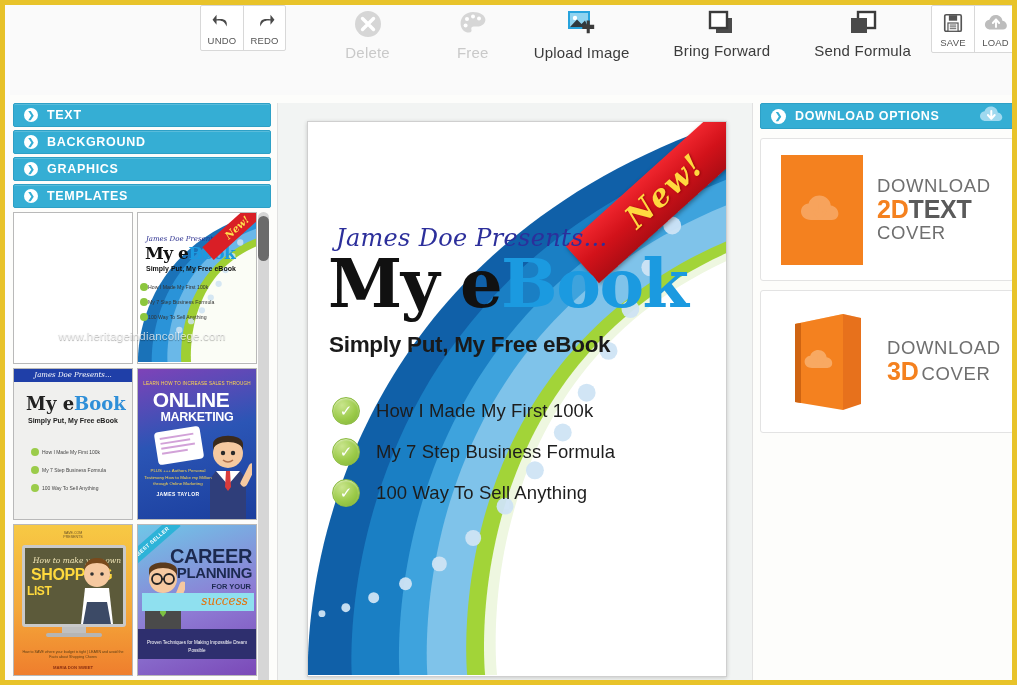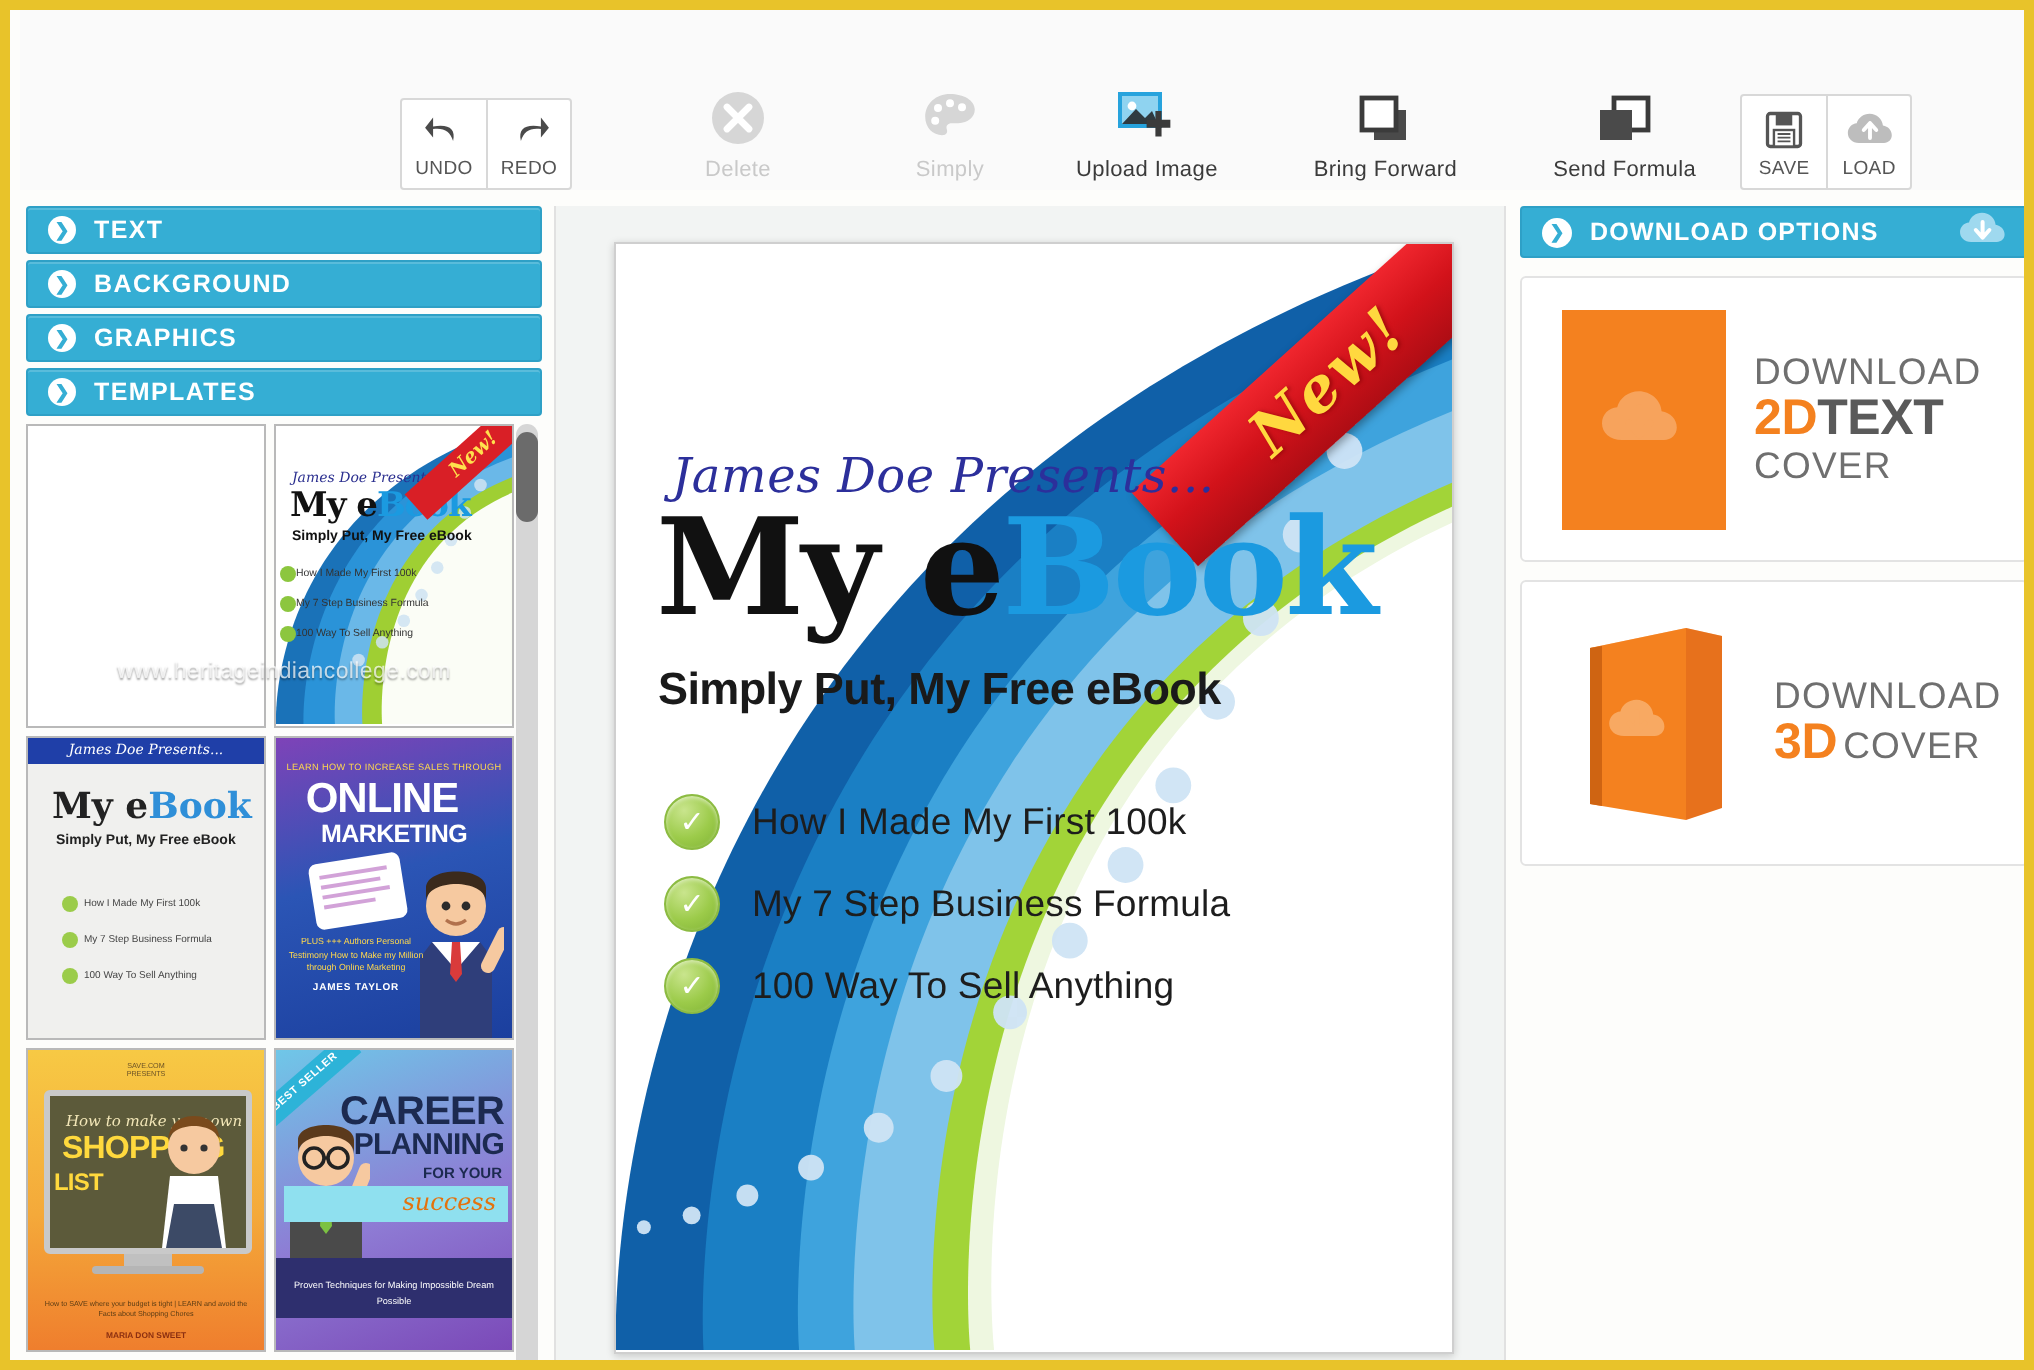--- a/index.html
+++ b/index.html
@@ -15,21 +15,21 @@
     border: 5px solid #e8c32a;
     background: #fdfdfb;
     overflow: hidden;
   }
 
   
   .toolbar {
     position: absolute; left: 5px; top: 0px;
     width: 1007px; height: 90px;
     background: #fafafa;
-    display: flex; align-items: flex-end;
+    display: flex; align-items: flex-start;
     padding-left: 190px;
     gap: 0px;
   }
   .tool-group {
     display: flex; align-items: stretch;
     border: 1px solid #d8d8d8;
     background: #fff;
     border-radius: 2px;
   }
   .tool {
@@ -43,21 +43,21 @@
   .tool-lbl {
     font-size: 9.5px; color: #555; margin-top: 3px;
     letter-spacing: .2px; white-space: nowrap;
   }
   .tool-wide {
     display: flex; flex-direction: column;
     align-items: center; justify-content: center;
     padding: 4px 10px; cursor: pointer;
     min-width: 78px;
   }
-  .tool-wide .tool-lbl { font-size: 11px; color: #3b3b3b; margin-top: 5px; }
+  .tool-wide .tool-lbl { font-size: 15px; color: #3b3b3b; margin-top: 5px; }
   .tool-wide.disabled .tool-lbl { color: #c9c9c9; }
   .sp-a { width: 44px; }
   .sp-b { width: 28px; }
   .sp-c { width: 14px; }
   .sp-e { width: 12px; }
   .icn { display:block; line-height: 0; }
 
   
   .left-panel {
     position: absolute; left: 8px; top: 98px;
@@ -340,21 +340,21 @@
     <div class="tool-wide disabled">
       <span class="icn">
         <svg width="30" height="30" viewBox="0 0 30 30">
           <path d="M15 3 C7.8 3 2.6 8 2.6 14.4 C2.6 20 6.6 23.6 11 23.6 C13.4 23.6 13.9 22 13.4 20.6 C12.8 18.8 14 17.6 15.8 17.6 L19.2 17.6 C24 17.6 27.4 14.4 27.4 10.8 C27.4 6.2 21.8 3 15 3 Z" fill="#d6d6d6"></path>
           <circle cx="9" cy="10" r="2" fill="#fff"></circle>
           <circle cx="15" cy="7.6" r="2" fill="#fff"></circle>
           <circle cx="21" cy="9.6" r="2" fill="#fff"></circle>
           <circle cx="7.6" cy="16.4" r="2" fill="#fff"></circle>
         </svg>
       </span>
-      <span class="tool-lbl">Simply</span>
+      <span class="tool-lbl">Free</span>
     </div>
 
     <div class="sp-c"></div>
 
     <div class="tool-wide">
       <span class="icn">
         <svg width="32" height="30" viewBox="0 0 32 30">
           <rect x="2" y="2" width="22" height="18" fill="#27a3dd"></rect>
           <rect x="4" y="4" width="18" height="14" fill="#8fd3f0"></rect>
           <circle cx="9" cy="9" r="2.2" fill="#fff"></circle>

